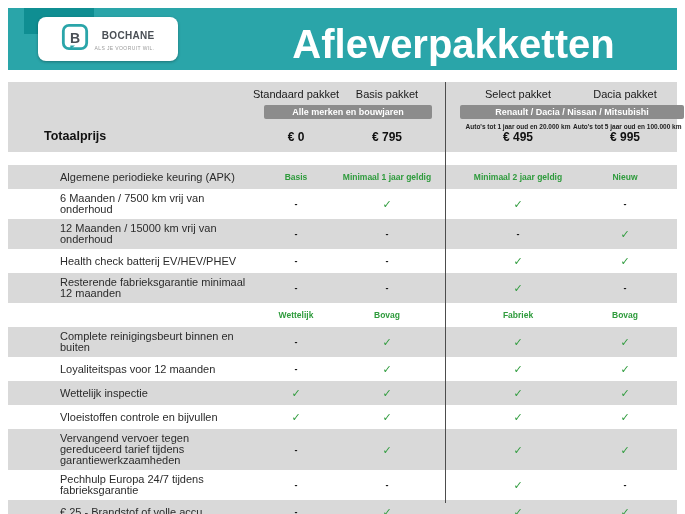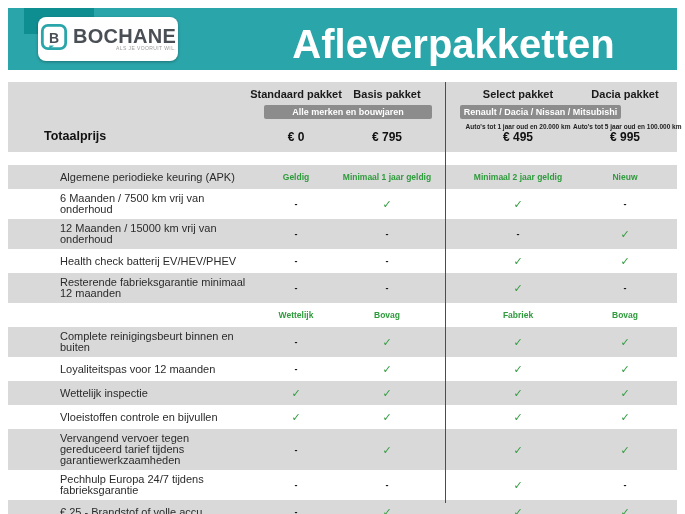--- a/index.html
+++ b/index.html
@@ -6,32 +6,32 @@
   html,body { background:#ffffff; }
   body { font-family:"Liberation Sans", sans-serif; }
   .page { position:relative; width:685px; height:514px; background:#fff; overflow:hidden; }
 
   
   .topbar { position:absolute; left:8px; top:8px; width:669px; height:62px; background:var(--teal,#2aa5a9); }
   .accent { position:absolute; left:16px; top:0; width:70px; height:26px; background:var(--teal_dark,#0f8e92); }
   .logo-card { position:absolute; left:30px; top:9px; width:140px; height:44px; background:#fff; border-radius:8px;
                box-shadow:0 1px 3px rgba(0,0,0,.3); display:flex; align-items:center; justify-content:center; gap:5px; }
   .brand-wrap { display:flex; flex-direction:column; align-items:flex-end; }
-  .brand { font-size:20px; font-weight:700; color:#4a4f55; letter-spacing:.3px; line-height:16px; }
+  .brand { font-size:10px; font-weight:700; color:#4a4f55; letter-spacing:.3px; line-height:16px; }
   .tagline { font-size:5px; color:#9a9a9a; letter-spacing:.4px; margin-top:1px; }
   .title { position:absolute; left:230px; right:8px; top:14px; text-align:center; color:#fff; font-size:40px; font-weight:700; }
 
   
   .thead { position:absolute; left:8px; top:82px; width:669px; height:70px; background:var(--row_gray,#d9d9d9); }
-  .colhead { position:absolute; top:6px; font-size:11px; font-weight:700; color:#1a1a1a; text-align:center; white-space:nowrap; }
+  .colhead { position:absolute; top:6px; font-size:11px; font-weight:400; color:#1a1a1a; text-align:center; white-space:nowrap; }
   .c1{left:240px;width:96px;} .c2{left:330px;width:98px;} .c3{left:455px;width:110px;} .c4{left:565px;width:104px;}
   .badge { position:absolute; top:23px; height:14px; background:var(--badge_gray,#8c8c8c); color:#fff; font-size:9px;
            font-weight:700; display:flex; align-items:center; justify-content:center; border-radius:2px; white-space:nowrap; }
   .badge.b1 { left:256px; width:168px; }
-  .badge.b2 { left:452px; width:161px; }
+  .badge.b2 { left:452px; width:224px; }
   .note { position:absolute; top:41px; font-size:6.5px; font-weight:700; color:#222; text-align:center; white-space:nowrap; }
   .pricelabel { position:absolute; left:36px; top:47px; font-size:12.5px; font-weight:700; color:#111; }
   .price { position:absolute; top:48px; font-size:12px; font-weight:700; color:#111; text-align:center; }
 
   
   .rows { position:absolute; left:8px; top:165px; width:669px; }
   .frow { position:relative; min-height:24px; padding:4px 0; display:flex; align-items:center; background:#fff; }
   .frow:nth-child(odd) { background:var(--row_gray,#d9d9d9); }
   .flabel { padding-left:52px; width:240px; font-size:11px; color:#2b2b2b; line-height:11px; }
   .val { position:absolute; top:50%; transform:translateY(-50%); text-align:center; }
@@ -79,21 +79,21 @@
     <div class="pricelabel">Totaalprijs</div>
     <div class="price c1">€ 0</div>
     <div class="price c2">€ 795</div>
     <div class="price c3">€ 495</div>
     <div class="price c4">€ 995</div>
   </div>
 
   <div class="rows">
   <div class="frow">
     <div class="flabel">Algemene periodieke keuring (APK)</div>
-    <div class="val c1 gtext">Geldig</div>
+    <div class="val c1 gtext">Basis</div>
     <div class="val c2 gtext">Minimaal 1 jaar geldig</div>
     <div class="val c3 gtext">Minimaal 2 jaar geldig</div>
     <div class="val c4 gtext">Nieuw</div>
   </div>
 
   <div class="frow">
     <div class="flabel">6 Maanden / 7500 km vrij van onderhoud</div>
     <div class="val c1 dash">-</div>
     <div class="val c2 check">✓</div>
     <div class="val c3 check">✓</div>

